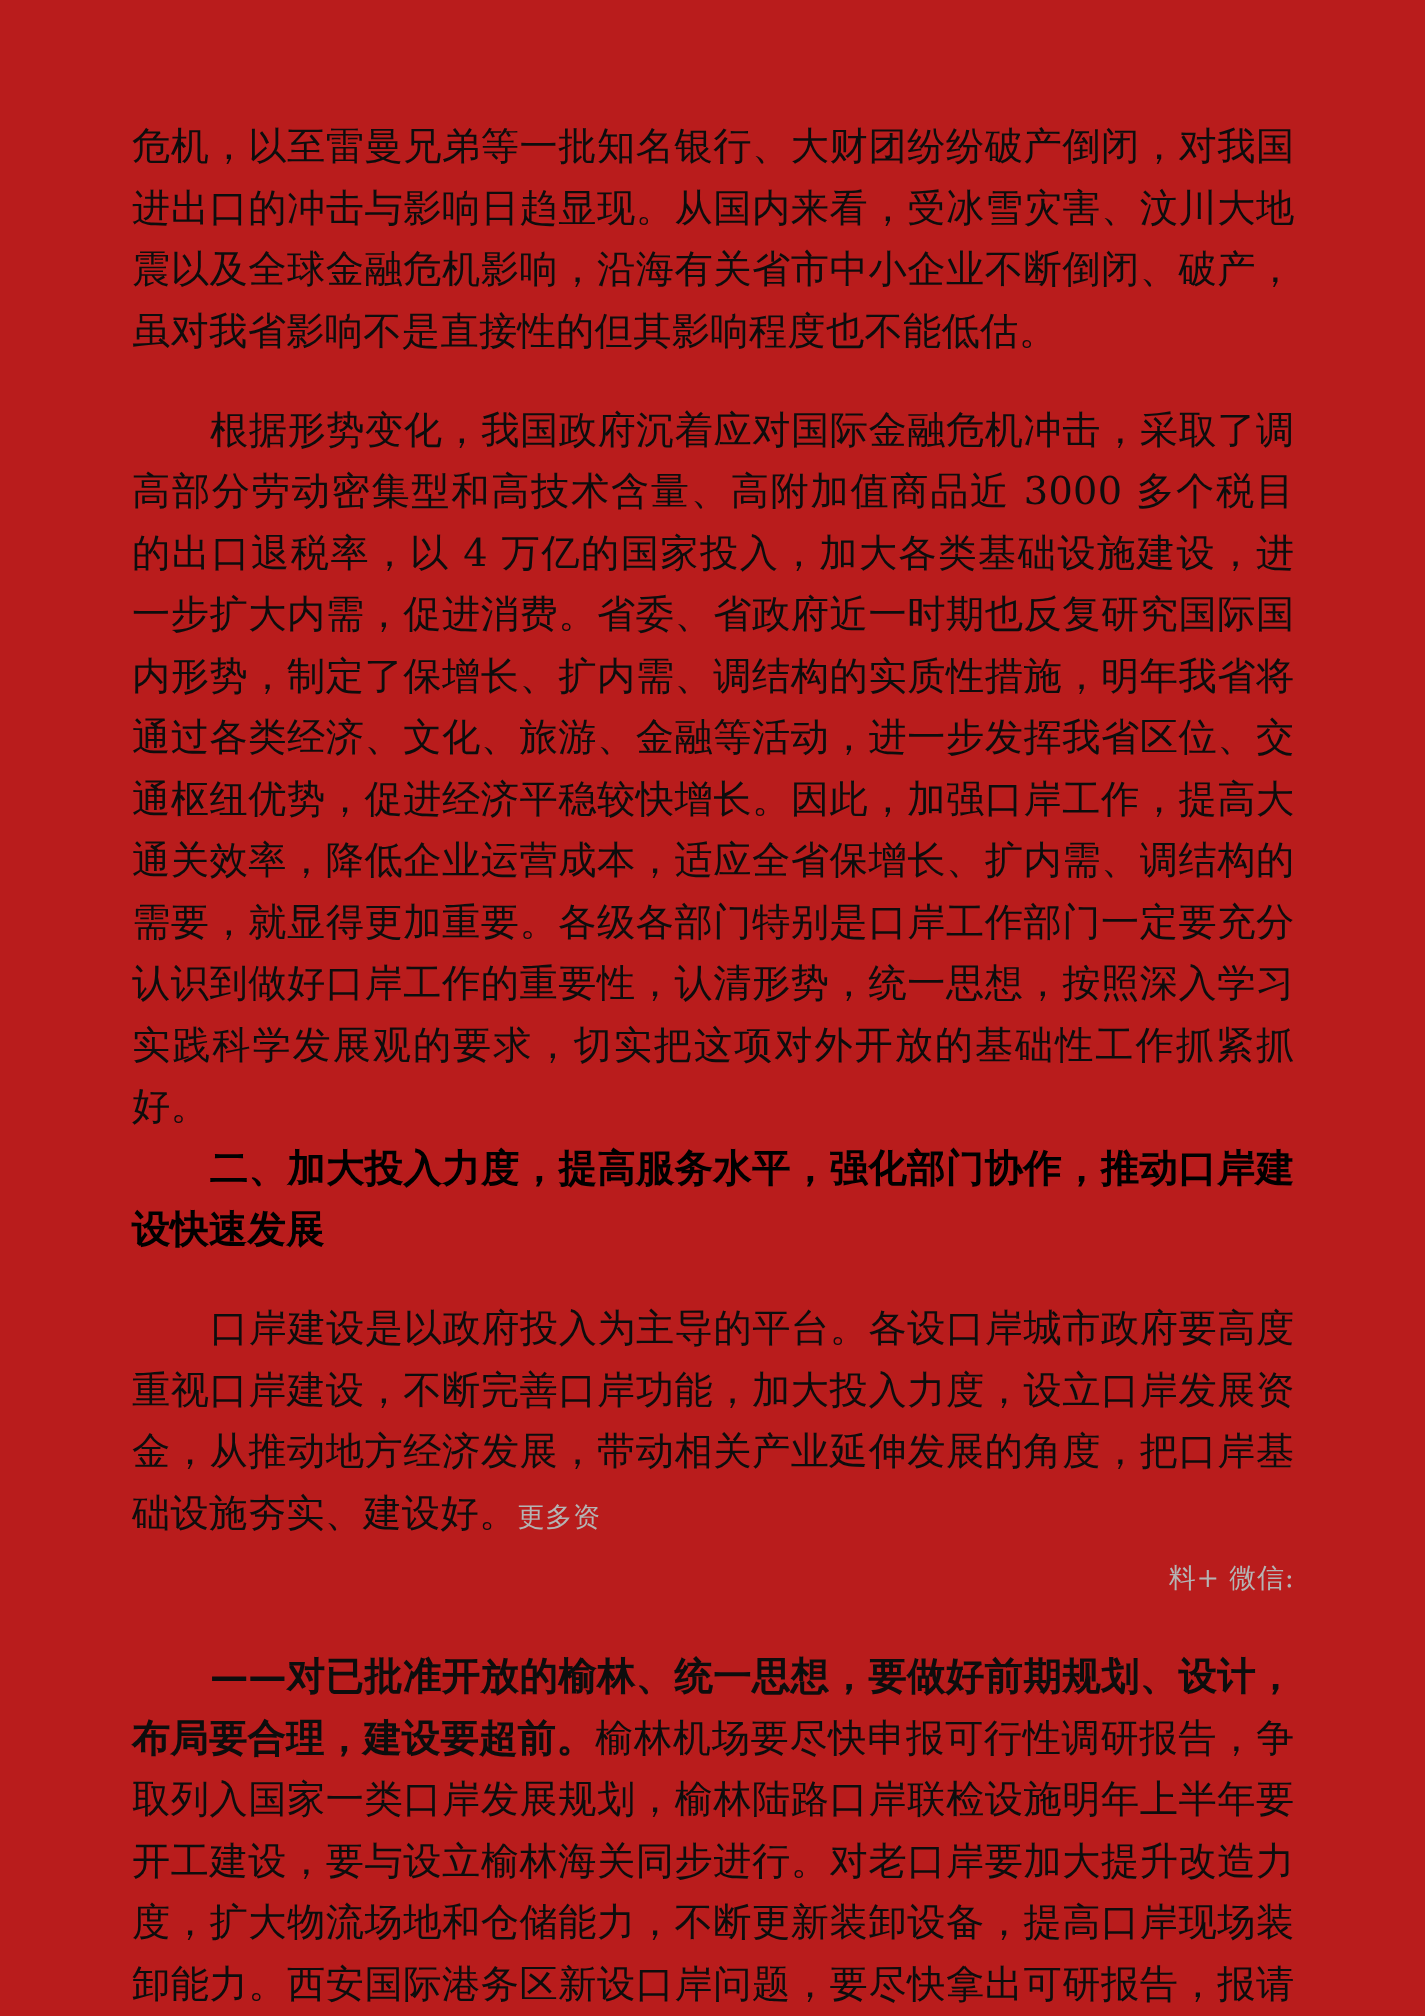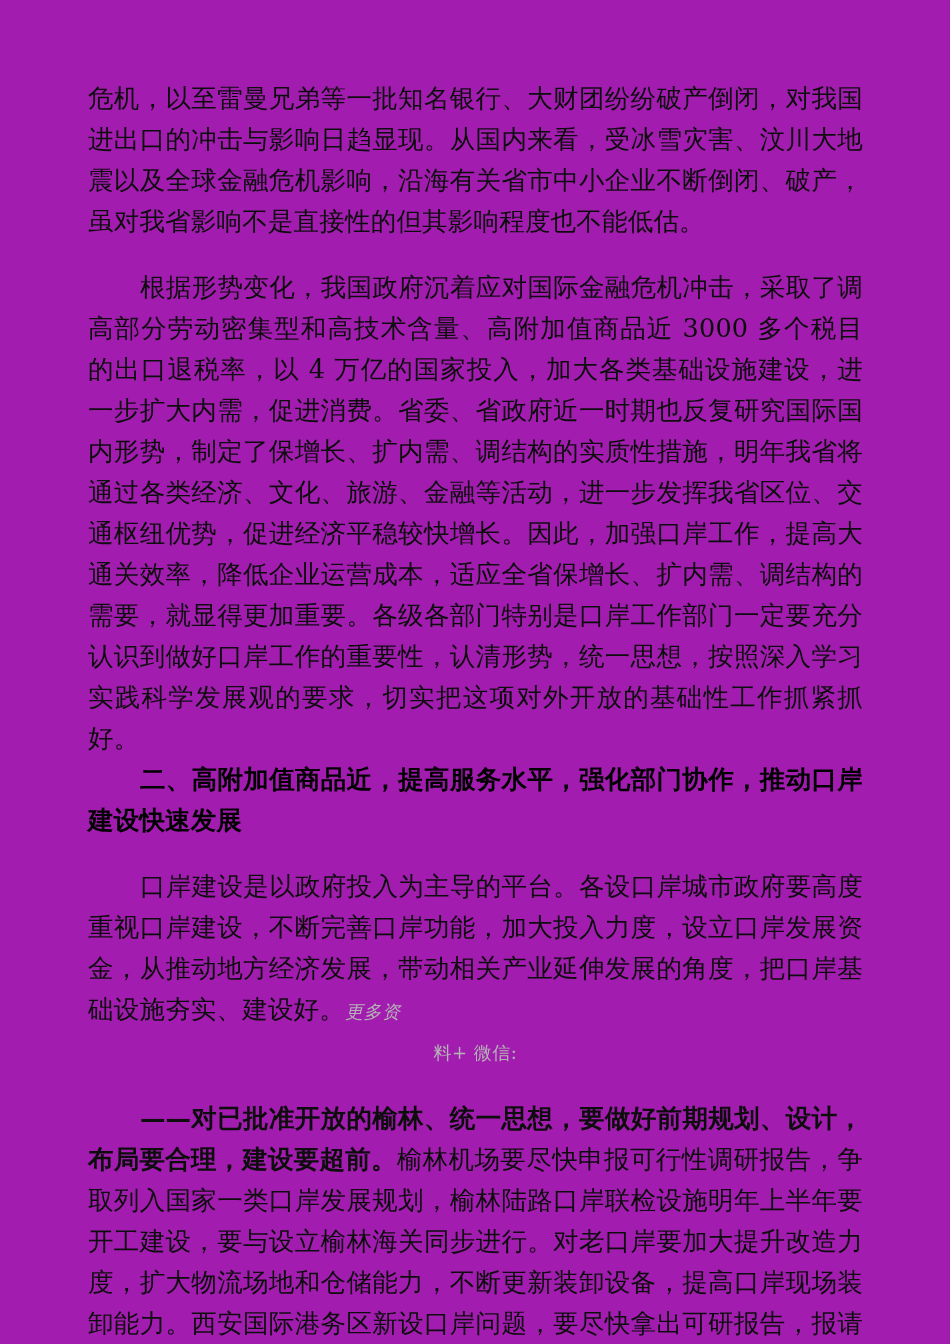--- a/index.html
+++ b/index.html
@@ -6,21 +6,21 @@
   html, body {
     margin: 0;
     padding: 0;
     background: #ffffff;
   }
 
   .page {
     position: relative;
     width: 950px;
     height: 1344px;
-    background: #a21caf;
+    background: #b91c1c;
     overflow: hidden;
     box-sizing: border-box;
     padding: 0;
   }
 
   .text-body {
     position: absolute;
     left: 88px;
     top: 78px;
     width: 775px;
@@ -70,46 +70,45 @@
     letter-spacing: 0px;
   }
 
   
   .watermark {
     font-family: "DejaVu Serif", "Liberation Serif", serif;
     font-size: 18px;
     color: #b4b4b4;
     font-weight: normal;
     letter-spacing: 0.5px;
-    font-style: italic;
   }
 
   .wm-line {
     margin: 0;
     padding: 0;
     font-family: "DejaVu Serif", "Liberation Serif", serif;
     font-size: 18px;
     line-height: 41px;
     color: #b4b4b4;
-    text-align: center;
+    text-align: right;
     text-indent: 0;
     letter-spacing: 0.5px;
   }
 </style>
 </head>
 <body>
 
 <div class="page">
   <div class="text-body">
 
     <p class="para">危机，以至雷曼兄弟等一批知名银行、大财团纷纷破产倒闭，对我国进出口的冲击与影响日趋显现。从国内来看，受冰雪灾害、汶川大地震以及全球金融危机影响，沿海有关省市中小企业不断倒闭、破产，虽对我省影响不是直接性的但其影响程度也不能低估。</p>
 
     <p class="para indent">根据形势变化，我国政府沉着应对国际金融危机冲击，采取了调高部分劳动密集型和高技术含量、高附加值商品近 3000 多个税目的出口退税率，以 4 万亿的国家投入，加大各类基础设施建设，进一步扩大内需，促进消费。省委、省政府近一时期也反复研究国际国内形势，制定了保增长、扩内需、调结构的实质性措施，明年我省将通过各类经济、文化、旅游、金融等活动，进一步发挥我省区位、交通枢纽优势，促进经济平稳较快增长。因此，加强口岸工作，提高大通关效率，降低企业运营成本，适应全省保增长、扩内需、调结构的需要，就显得更加重要。各级各部门特别是口岸工作部门一定要充分认识到做好口岸工作的重要性，认清形势，统一思想，按照深入学习实践科学发展观的要求，切实把这项对外开放的基础性工作抓紧抓好。</p>
 
-    <p class="heading">二、高附加值商品近，提高服务水平，强化部门协作，推动口岸建设快速发展</p>
+    <p class="heading">二、加大投入力度，提高服务水平，强化部门协作，推动口岸建设快速发展</p>
 
     <p class="para indent"><span>口岸建设是以政府投入为主导的平台。各设口岸城市政府要高度重视口岸建设，不断完善口岸功能，加大投入力度，设立口岸发展资金，从推动地方经济发展，带动相关产业延伸发展的角度，把口岸基础设施夯实、建设好。</span><span class="watermark">更多资</span></p>
 
     <p class="wm-line">料+ 微信:</p>
 
     <p class="para indent"><span class="lead-bold">——对已批准开放的榆林、统一思想，要做好前期规划、设计，布局要合理，建设要超前。</span><span>榆林机场要尽快申报可行性调研报告，争取列入国家一类口岸发展规划，榆林陆路口岸联检设施明年上半年要开工建设，要与设立榆林海关同步进行。对老口岸要加大提升改造力度，扩大物流场地和仓储能力，不断更新装卸设备，提高口岸现场装卸能力。西安国际港务区新设口岸问题，要尽快拿出可研报告，报请省政府批准。同时要立即启动国家综合保税区的报批工作，口岸管理部门及西安海关要高度重视，大力支持，争取早日批准。</span></p>
 
   </div>
 </div>
 

